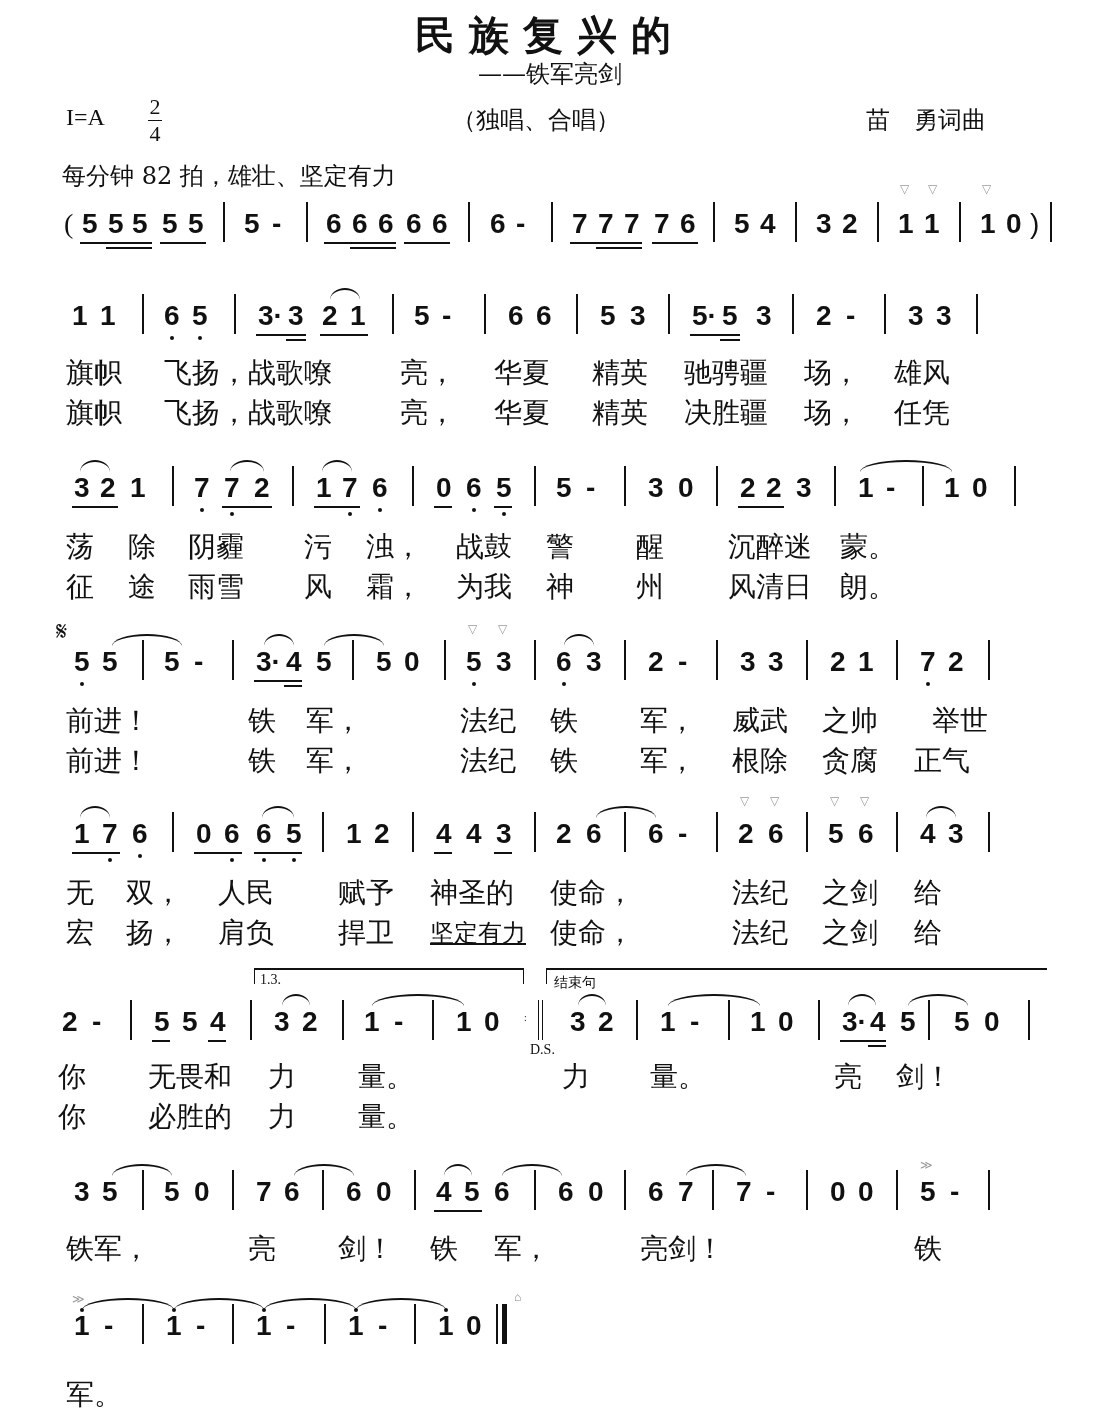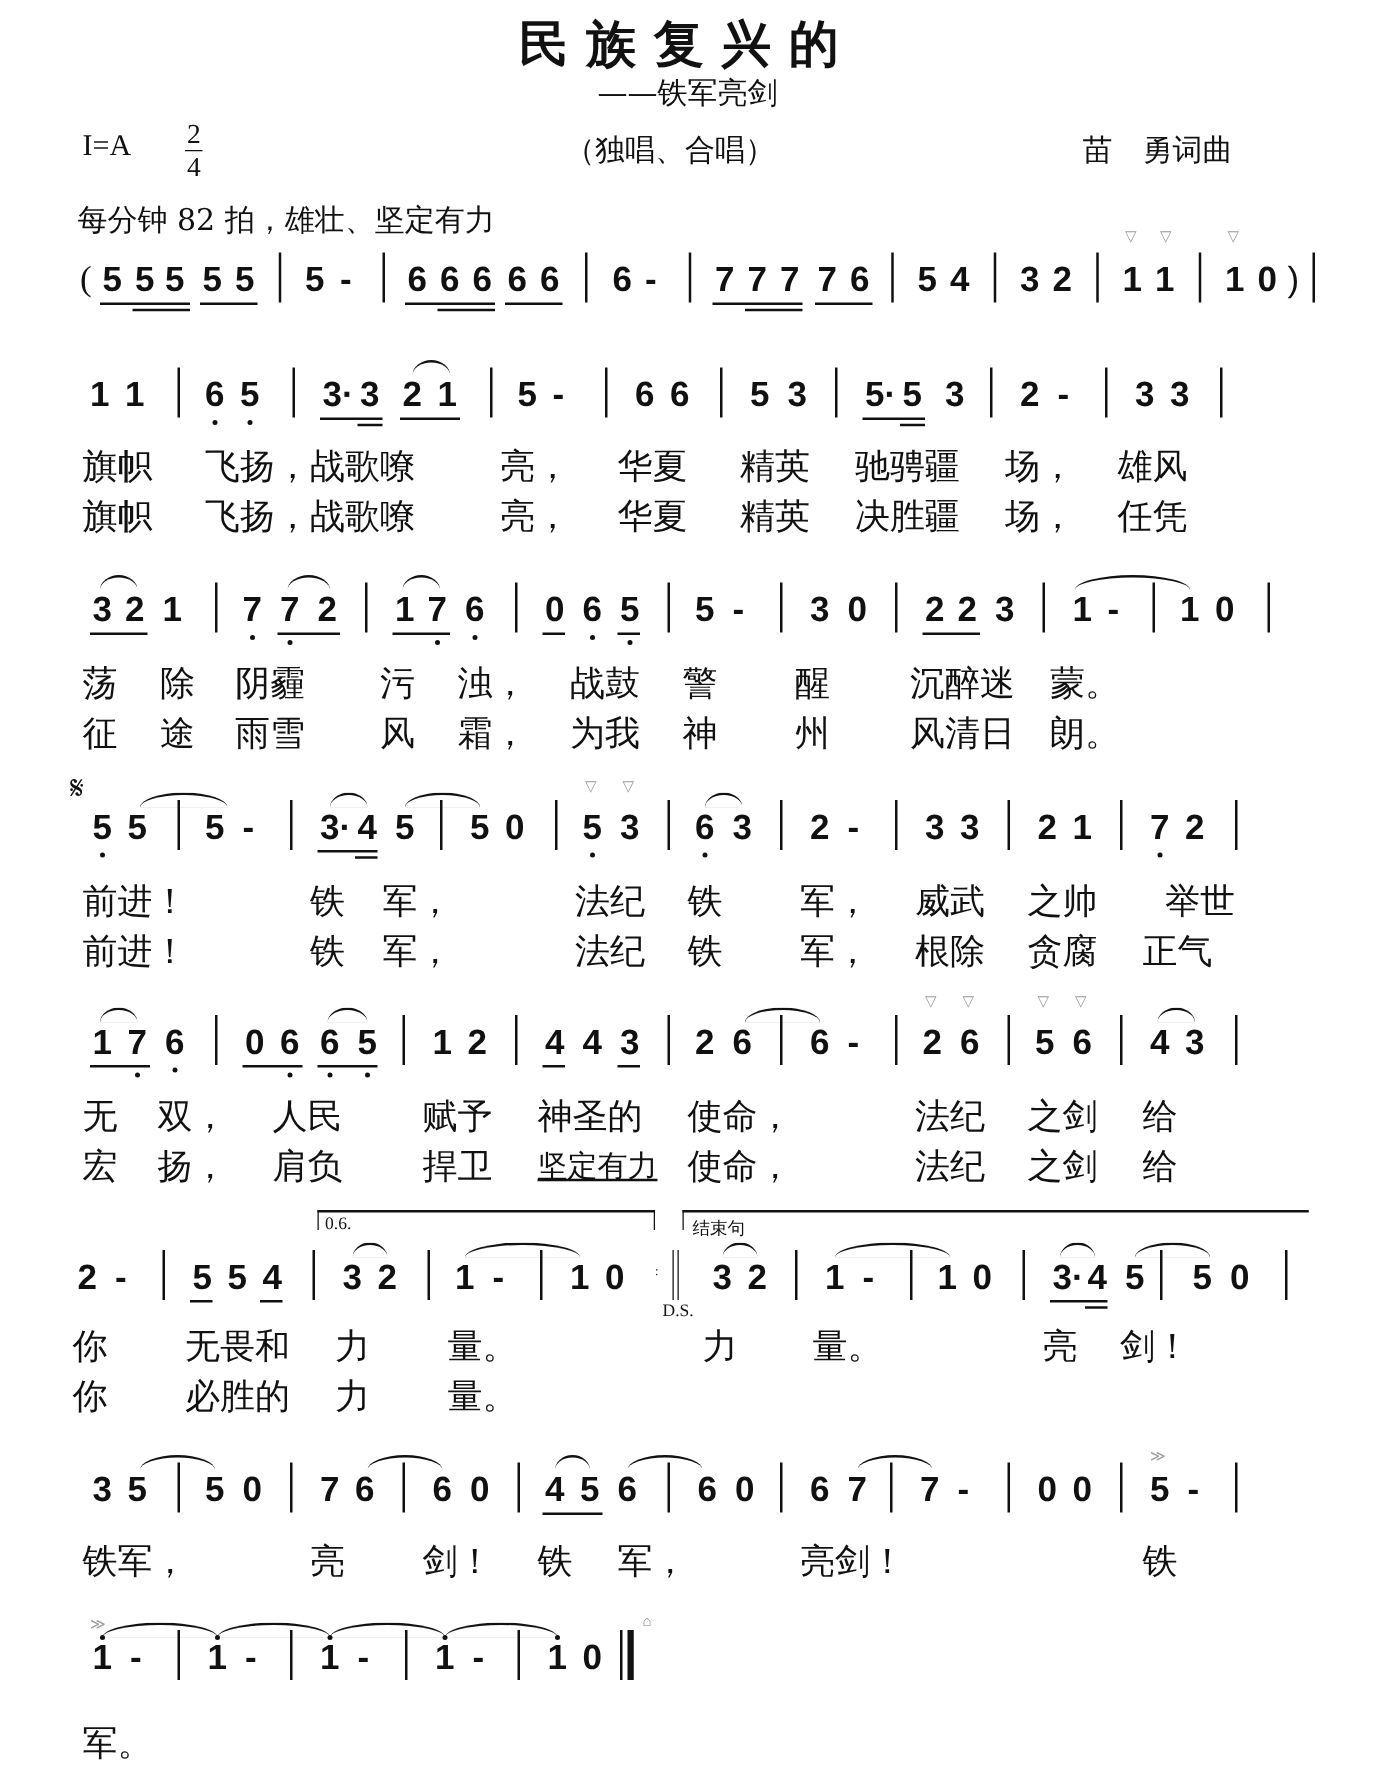--- a/index.html
+++ b/index.html
@@ -369,21 +369,21 @@
     <span style="left:218px">肩负</span>
     <span style="left:338px">捍卫</span>
     <span style="left:430px;text-decoration:underline;font-size:24px">坚定有力</span>
     <span style="left:550px">使命，</span>
     <span style="left:732px">法纪</span>
     <span style="left:822px">之剑</span>
     <span style="left:914px">给</span>
 </div>
 
 <div class="volta" style="left:254px;top:968px;width:268px;border-right:1px solid #111"></div>
-<div class="small" style="left:260px;top:972px">0.6.</div>
+<div class="small" style="left:260px;top:972px">1.3.</div>
 <div class="volta" style="left:546px;top:968px;width:500px"></div>
 <div class="small" style="left:554px;top:974px">结束句</div>
 <div class="small" style="left:530px;top:1042px">D.S.</div>
 <div class="row" style="top:1006px">
   <span class="n" style="left:62px">2</span>
     <span class="n" style="left:92px">-</span>
   <div class="bar" style="left:130px"></div>
   <span class="n" style="left:154px">5</span>
     <span class="n" style="left:182px">5</span>
     <span class="n" style="left:210px">4</span>

